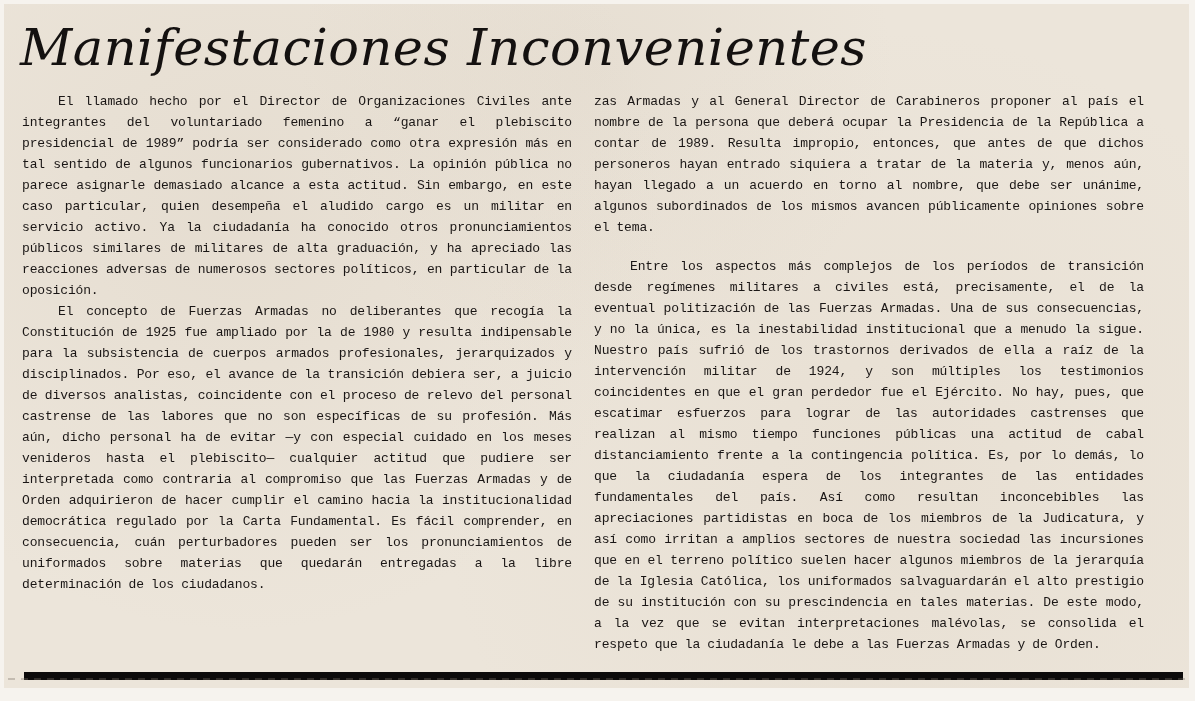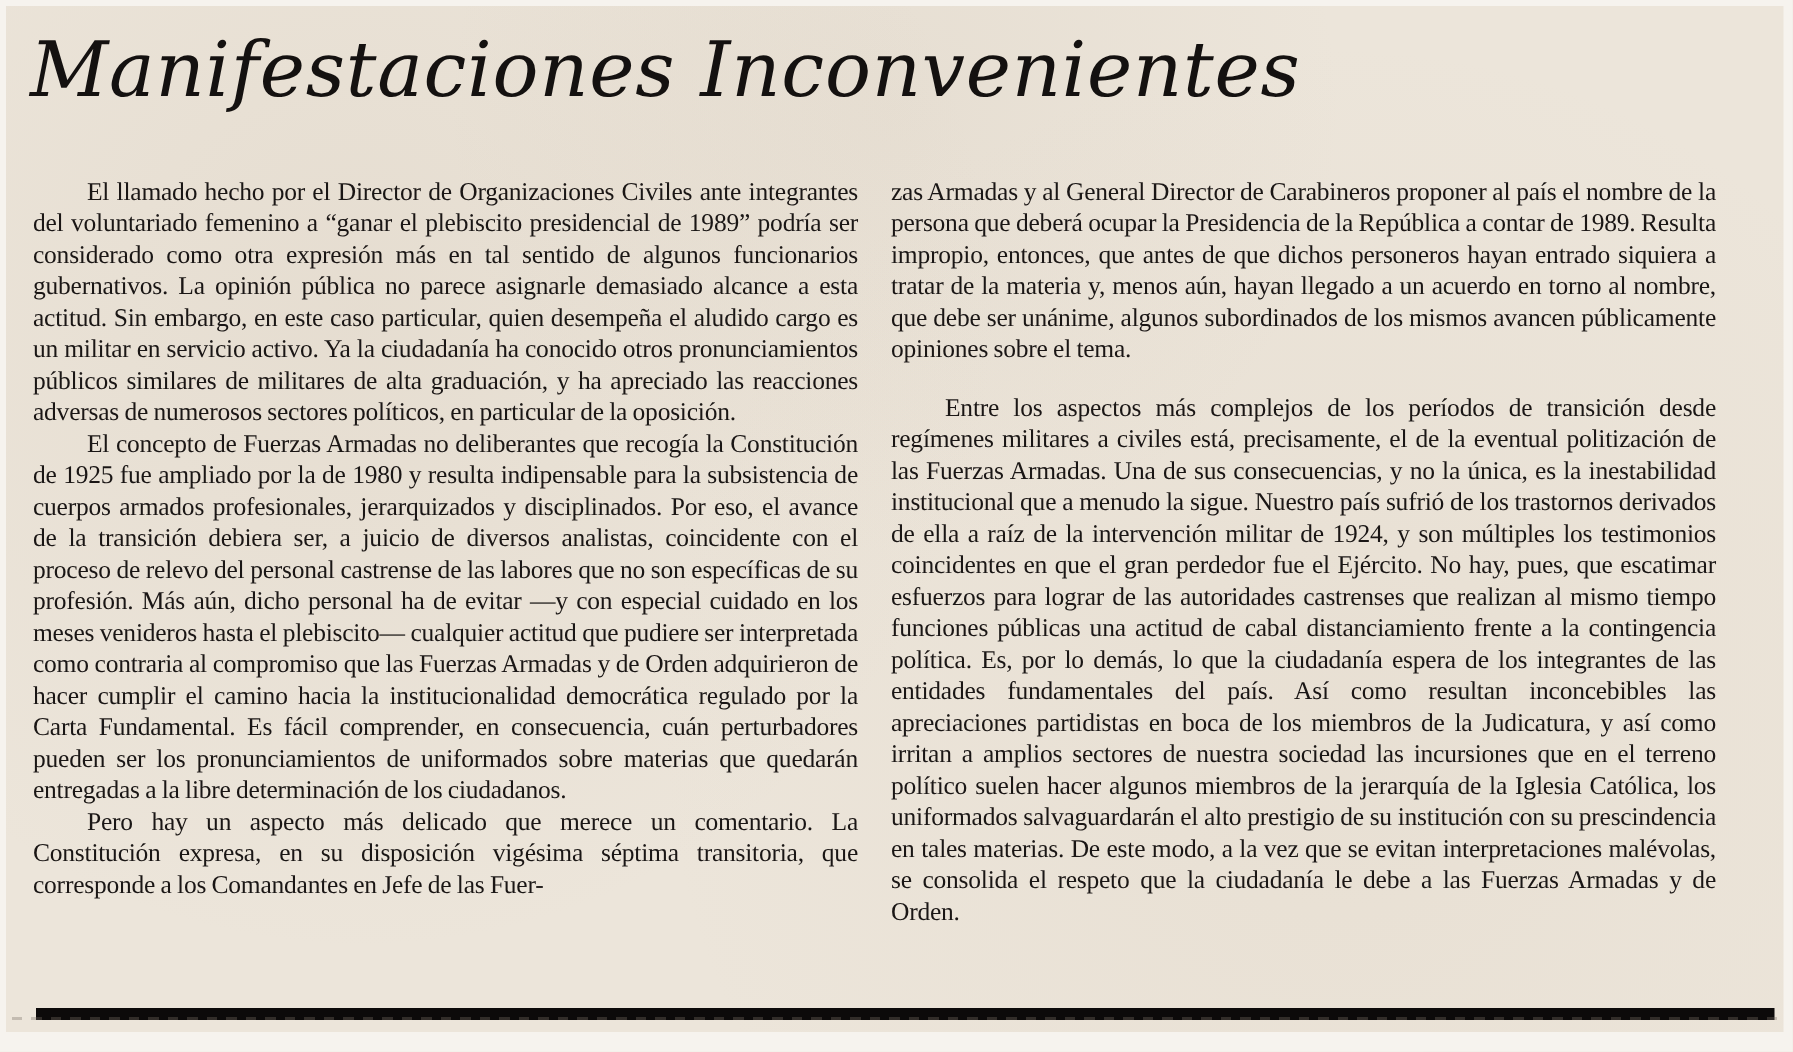--- a/index.html
+++ b/index.html
@@ -39,28 +39,27 @@
       font-size: 51px;
       line-height: 60px;
       letter-spacing: 0.5px;
       color: #141110;
       white-space: nowrap;
     }
     .col {
       position: absolute;
       top: 87px;
       width: 550px;
-      font-family: Liberation Serif, serif;
-      font-size: 17px;
+      font-family: Liberation Mono, monospace;
+      font-size: 13px;
       line-height: 21px;
       color: #1a1615;
       text-align: justify;
       letter-spacing: -0.15px;
       word-spacing: -0.5px;
-      margin-top: 26px;
     }
     .col-left { left: 18px; }
     .col-right { left: 590px; }
     .col p {
       margin: 0;
       text-indent: 36px;
       hyphens: manual;
     }
     .col p.cont { text-indent: 0; }
     .col p.gap { margin-top: 18px; }
@@ -84,21 +83,20 @@
 </head>
 <body>
 
 <div class="page">
   <div class="clipping">
     <h1 class="headline">Manifestaciones Inconvenientes</h1>
 
     <div class="col col-left">
       <p>El llamado hecho por el Director de Organizaciones Civiles ante integrantes del voluntariado femenino a “ganar el plebiscito presidencial de 1989” podría ser considerado como otra expresión más en tal sentido de algunos funcionarios gubernativos. La opinión pública no parece asignarle demasiado alcance a esta actitud. Sin embargo, en este caso particular, quien desempeña el aludido cargo es un militar en servicio activo. Ya la ciudadanía ha conocido otros pronunciamientos públicos similares de militares de alta graduación, y ha apreciado las reacciones adversas de numerosos sectores políticos, en particular de la oposición.</p>
       <p>El concepto de Fuerzas Armadas no deliberantes que recogía la Constitución de 1925 fue ampliado por la de 1980 y resulta indipensable para la subsistencia de cuerpos armados profesionales, jerarquizados y disciplinados. Por eso, el avance de la transición debiera ser, a juicio de diversos analistas, coincidente con el proceso de relevo del personal castrense de las labores que no son específicas de su profesión. Más aún, dicho personal ha de evitar —y con especial cuidado en los meses venideros hasta el plebiscito— cualquier actitud que pudiere ser interpretada como contraria al compromiso que las Fuerzas Armadas y de Orden adquirieron de hacer cumplir el camino hacia la institucionalidad democrática regulado por la Carta Fundamental. Es fácil comprender, en consecuencia, cuán perturbadores pueden ser los pronunciamientos de uniformados sobre materias que quedarán entregadas a la libre determinación de los ciudadanos.</p>
-      <p>Pero hay un aspecto más delicado que merece un comentario. La Constitución expresa, en su disposición vigésima séptima transitoria, que corresponde a los Comandantes en Jefe de las Fuer-</p>
     </div>
 
     <div class="col col-right">
       <p class="cont">zas Armadas y al General Director de Carabineros proponer al país el nombre de la persona que deberá ocupar la Presidencia de la República a contar de 1989. Resulta impropio, entonces, que antes de que dichos personeros hayan entrado siquiera a tratar de la materia y, menos aún, hayan llegado a un acuerdo en torno al nombre, que debe ser unánime, algunos subordinados de los mismos avancen públicamente opiniones sobre el tema.</p>
       <p class="gap">Entre los aspectos más complejos de los períodos de transición desde regímenes militares a civiles está, precisamente, el de la eventual politización de las Fuerzas Armadas. Una de sus consecuencias, y no la única, es la inestabilidad institucional que a menudo la sigue. Nuestro país sufrió de los trastornos derivados de ella a raíz de la intervención militar de 1924, y son múltiples los testimonios coincidentes en que el gran perdedor fue el Ejército. No hay, pues, que escatimar esfuerzos para lograr de las autoridades castrenses que realizan al mismo tiempo funciones públicas una actitud de cabal distanciamiento frente a la contingencia política. Es, por lo demás, lo que la ciudadanía espera de los integrantes de las entidades fundamentales del país. Así como resultan inconcebibles las apreciaciones partidistas en boca de los miembros de la Judicatura, y así como irritan a amplios sectores de nuestra sociedad las incursiones que en el terreno político suelen hacer algunos miembros de la jerarquía de la Iglesia Católica, los uniformados salvaguardarán el alto prestigio de su institución con su prescindencia en tales materias. De este modo, a la vez que se evitan interpretaciones malévolas, se consolida el respeto que la ciudadanía le debe a las Fuerzas Armadas y de Orden.</p>
     </div>
 
     <div class="rule"></div>
   </div>
   <div class="rule-shadow"></div>

